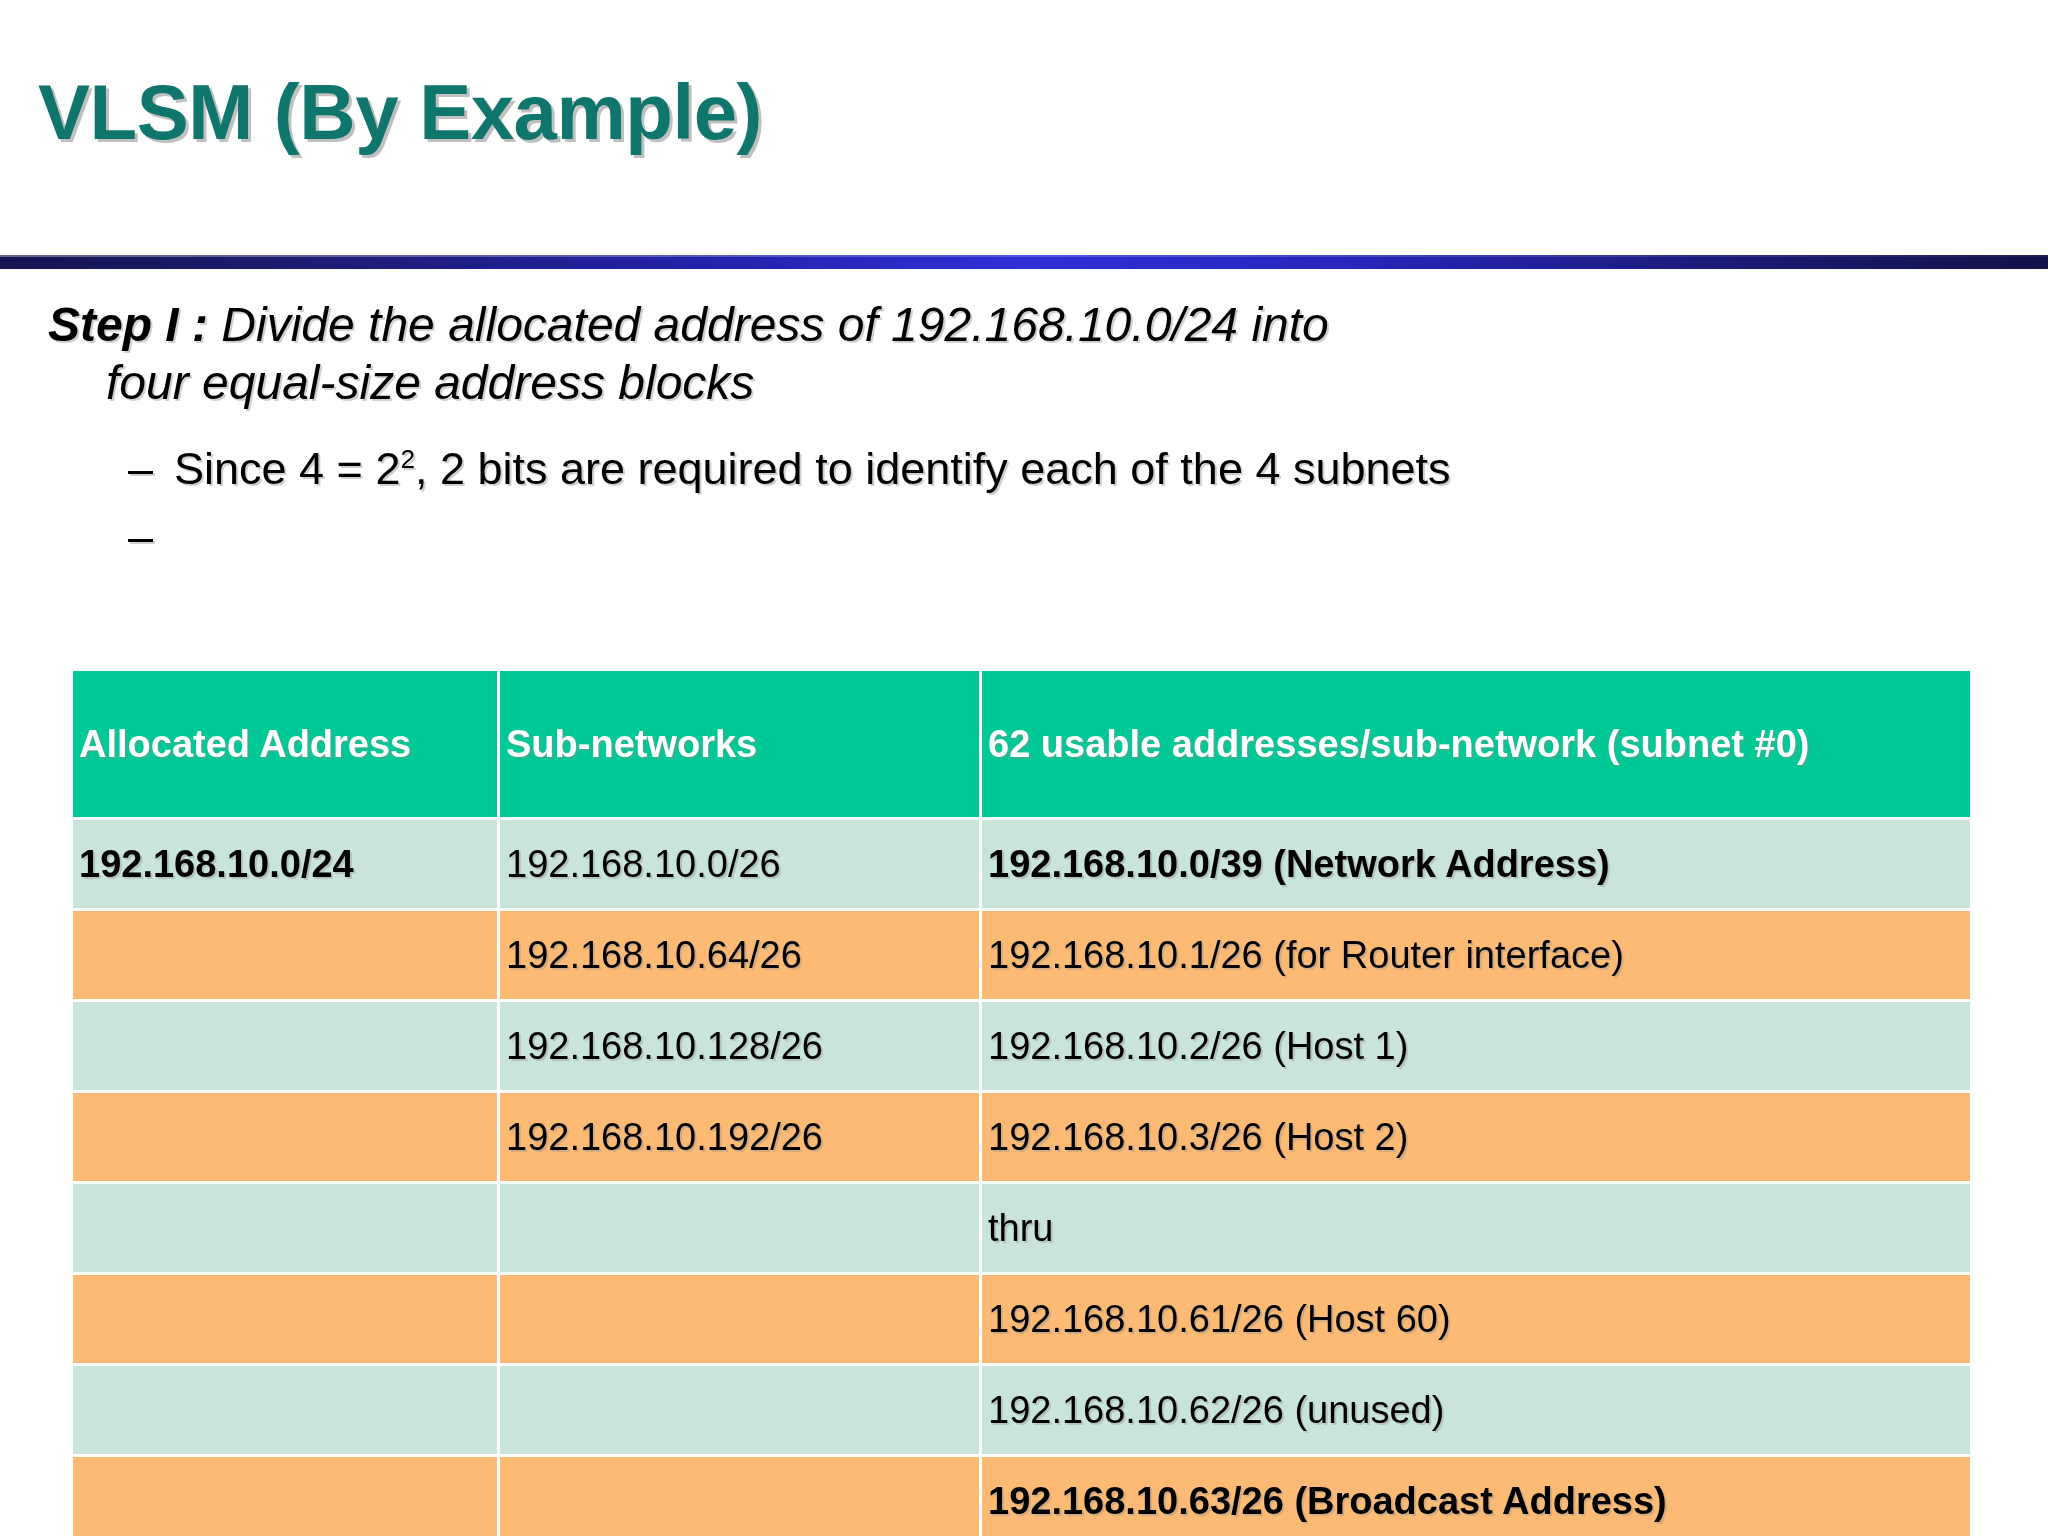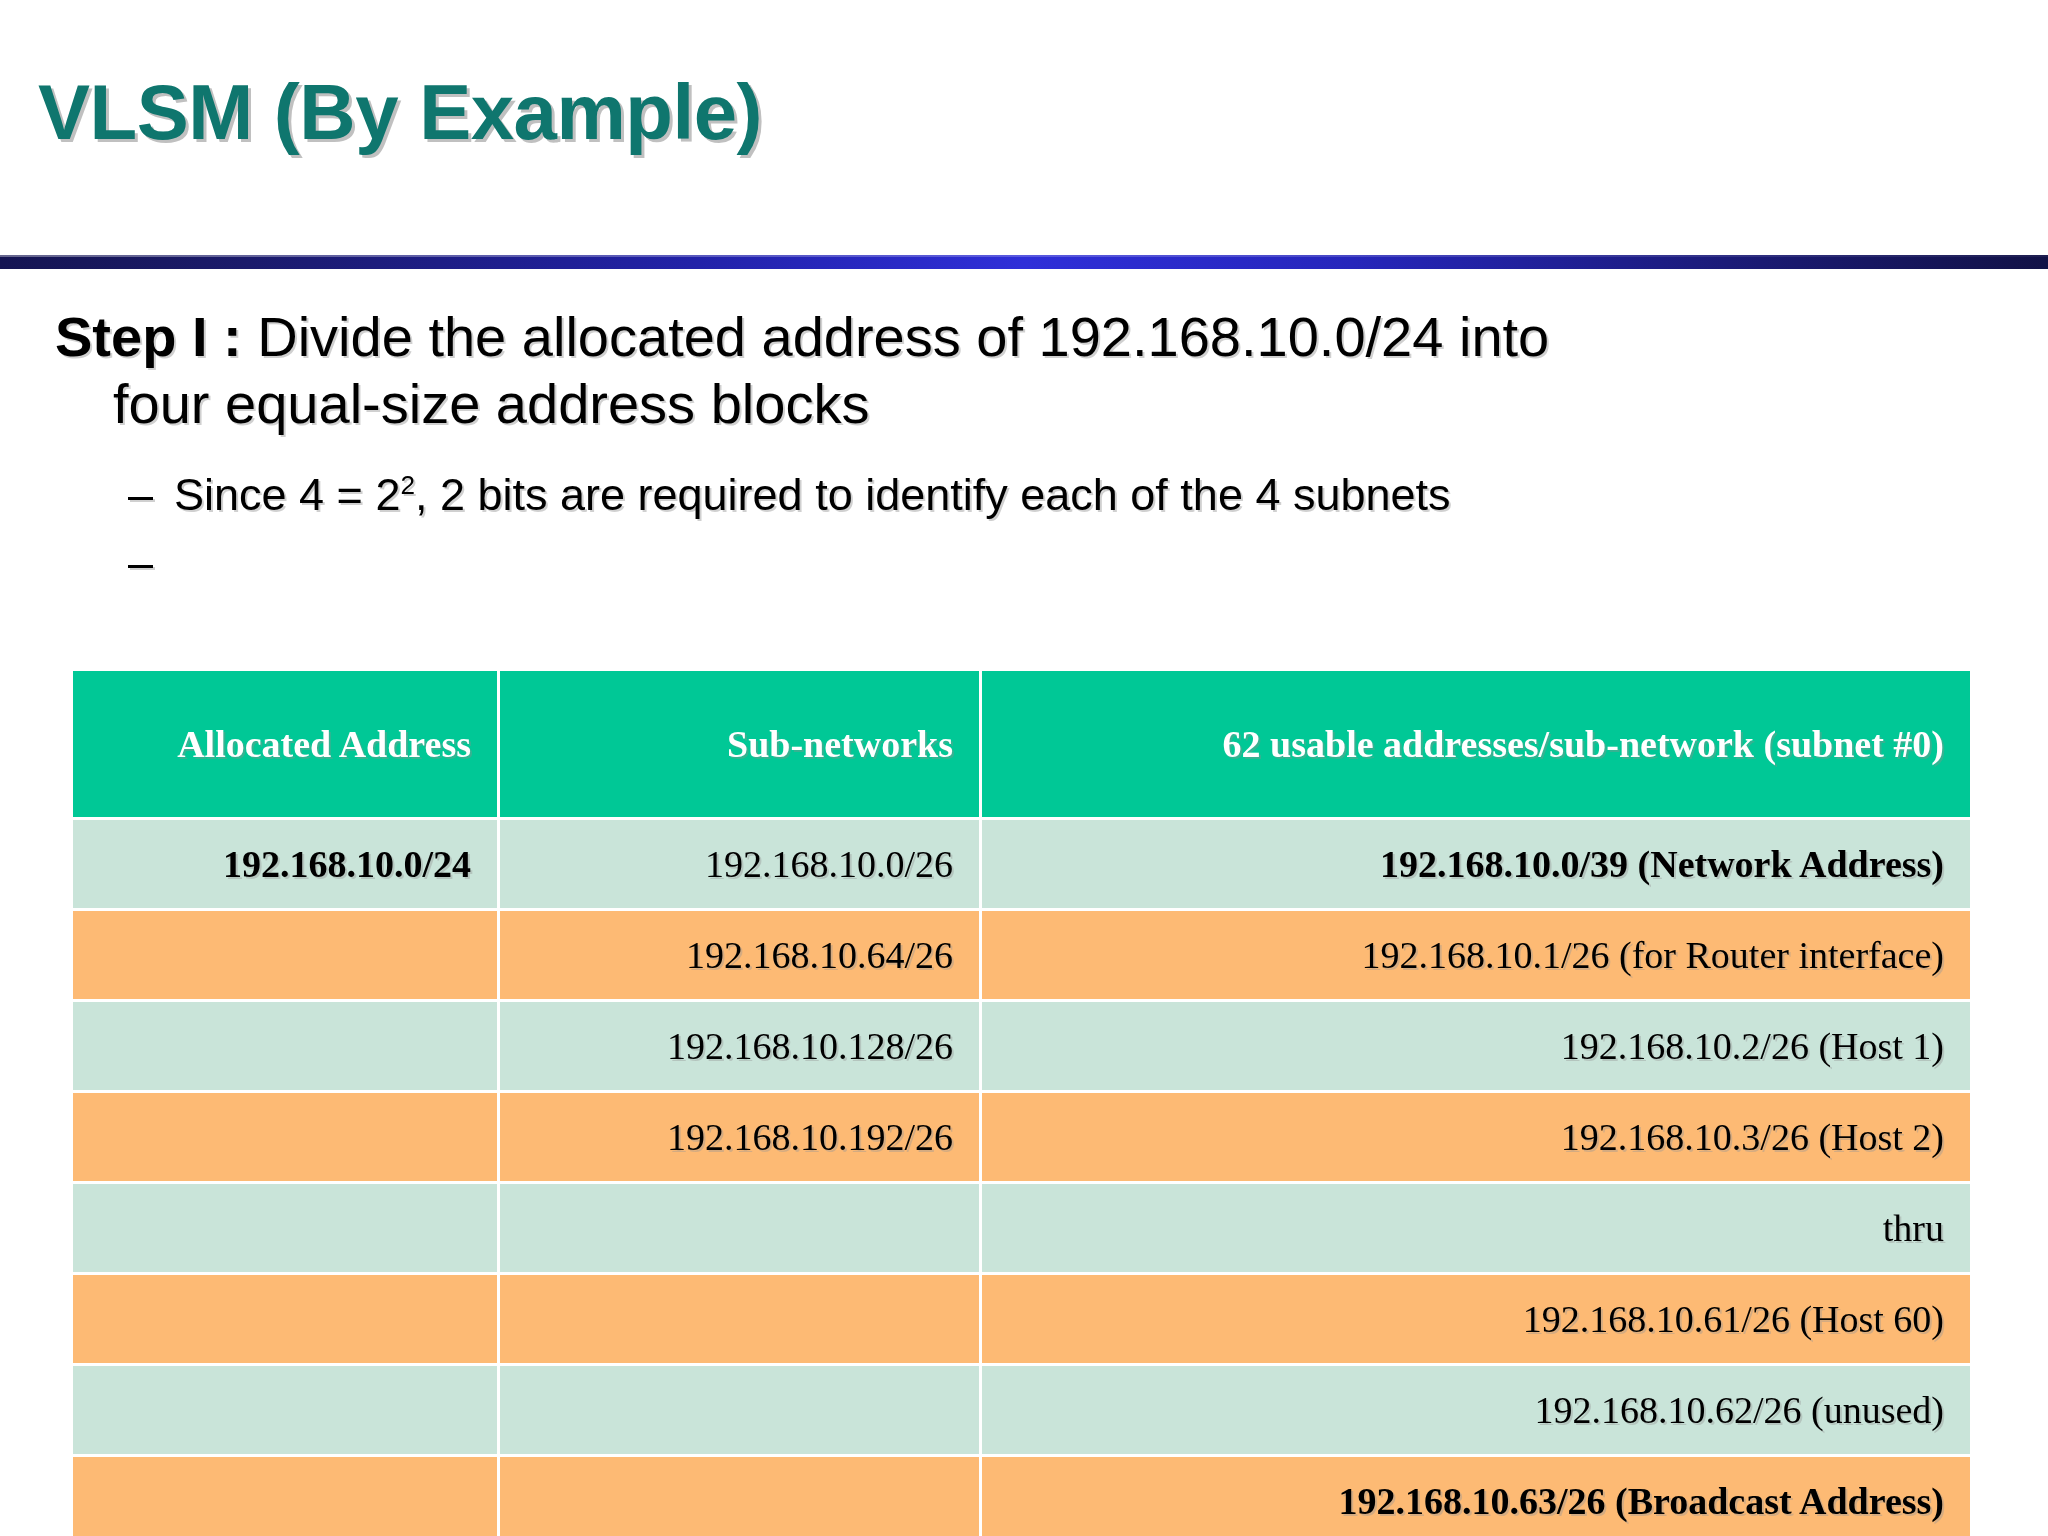--- a/index.html
+++ b/index.html
@@ -56,24 +56,25 @@
   }
 
   
   .body-block {
     position: absolute;
     left: 44px;
     top: 292px;
     width: 1980px;
   }
   .step-line {
-    font-size: 56px;
+    font-size: 48px;
     line-height: 1.2;
     text-shadow: 2px 2px 0 rgba(150,150,150,0.45);
-    margin: 11px;
+    margin: 4px;
+    font-style: italic;
   }
   .step-line .lead {
     font-weight: bold;
   }
   .step-line .cont {
     display: block;
     padding-left: 58px;
   }
 
   .bullets {
@@ -104,27 +105,26 @@
     position: absolute;
     left: 70px;
     top: 668px;
     width: 1893px;
     border-collapse: separate;
     border-spacing: 3px 3px;
     table-layout: fixed;
   }
   .vlsm-table th,
   .vlsm-table td {
-    padding: 8px 26px;
-    text-align: right;
+    padding: 8px 6px;
+    text-align: left;
     vertical-align: middle;
     font-size: 38px;
     line-height: 1.22;
     text-shadow: 2px 2px 0 rgba(150,150,150,0.40);
-    font-family: Liberation Serif, serif;
   }
   .vlsm-table thead th {
     background: #00C896;
     color: #ffffff;
     font-weight: bold;
     font-size: 38px;
     height: 130px;
     vertical-align: middle;
     text-shadow: 2px 2px 0 rgba(120,150,140,0.45);
   }

